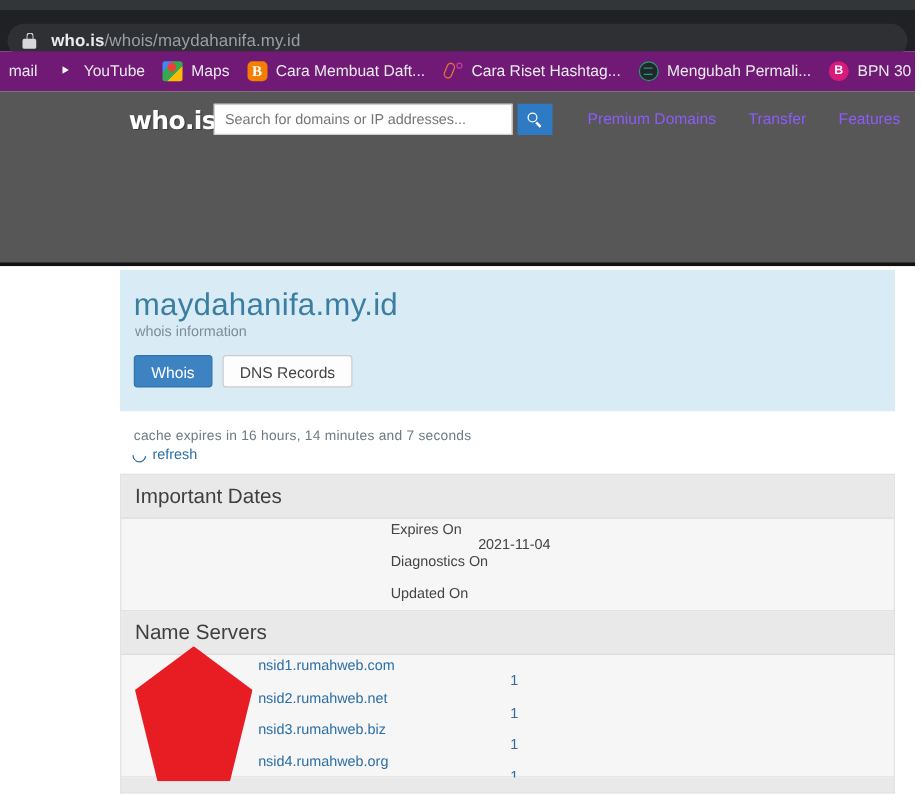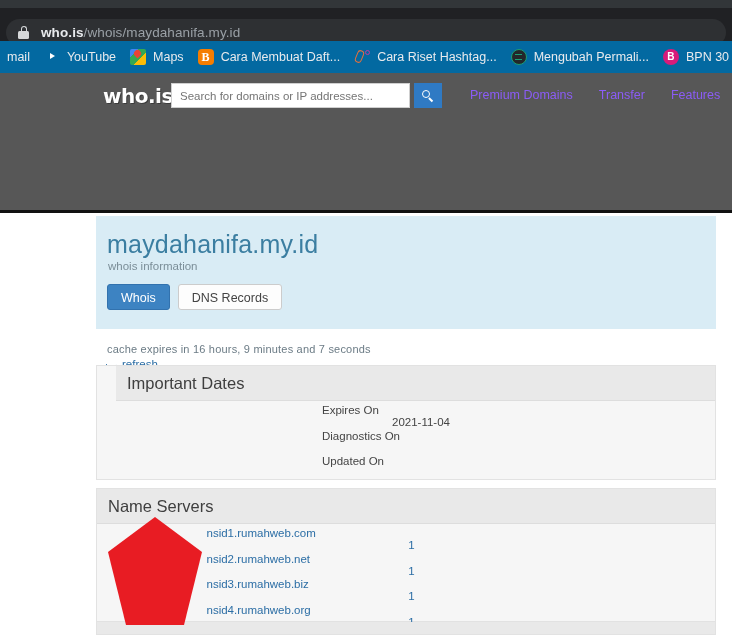--- a/index.html
+++ b/index.html
@@ -75,21 +75,21 @@
   }
   .url-host {
     color: #e8eaed;
     font-weight: bold;
   }
 
   .bookmarks-row {
     position: absolute;
     left: 0; top: 41px;
     width: 737px; height: 32px;
-    background: #0369a1;
+    background: #701a75;
     display: flex;
     align-items: center;
     overflow: hidden;
   }
   .bm {
     display: flex;
     align-items: center;
     height: 24px;
     padding: 0 7px;
     flex: 0 0 auto;
@@ -501,27 +501,27 @@
 
   <div class="hero"></div>
   <div class="hero-title">maydahanifa.my.id</div>
   <div class="hero-sub">whois information</div>
 
   <div class="tabs">
     <div class="tab active">Whois</div>
     <div class="tab idle">DNS Records</div>
   </div>
 
-  <div class="cache-line">cache expires in 16 hours, 9 minutes and 7 seconds</div>
+  <div class="cache-line">cache expires in 16 hours, 14 minutes and 7 seconds</div>
   <a class="refresh-link" href="#">
     <span class="refresh-icon"></span>
     <span>refresh</span>
   </a>
 
-  <div class="panel" style="top:365px;height:115px;padding-left:19px;">
+  <div class="panel" style="top:379px;height:115px;">
     <div class="panel-head">
       <span class="panel-head-title">Important Dates</span>
     </div>
     <div class="row" style="margin-top:3px;">
       <span class="k">Expires On</span>
       <span class="v">2021-11-04</span>
     </div>
     <div class="row">
       <span class="k">Diagnostics On</span>
       <span class="v"></span>

